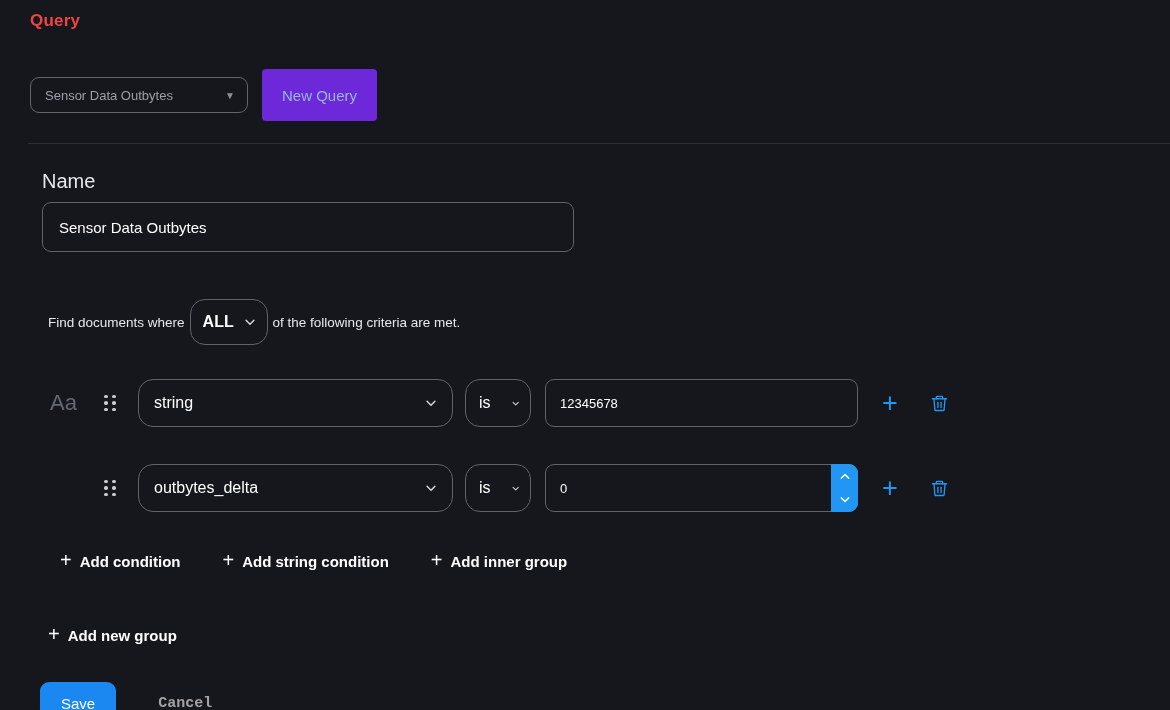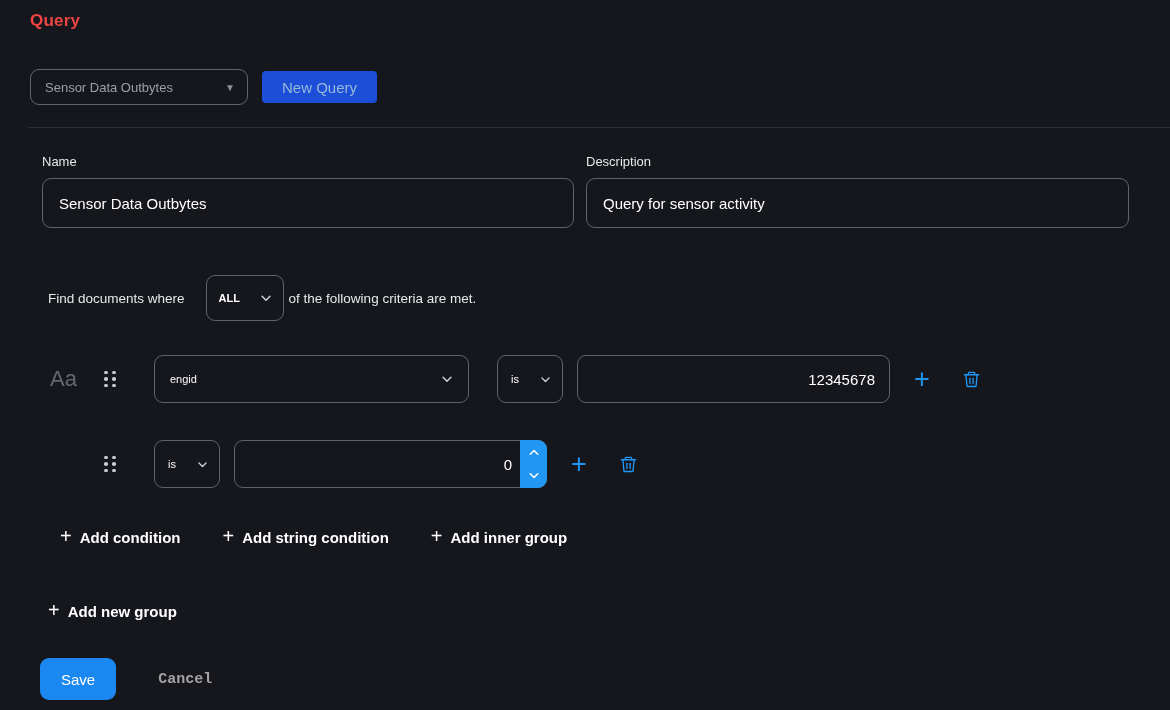--- a/index.html
+++ b/index.html
@@ -31,61 +31,60 @@
     border: 1px solid #61666c;
     border-radius: 9px;
     background: transparent;
     display: flex; align-items: center; justify-content: space-between;
     padding: 0 12px 0 14px;
     color: #9aa0a6; font-size: 13px;
     cursor: pointer;
   }
   .query-select .tri { color: #8b9096; font-size: 10px; }
   .new-query-btn {
-    height: 32px; padding: 0 20px;
-    background: #1d4ed8;
+    height: 52px; padding: 0 20px;
+    background: #6d28d9;
     color: #96b9d9;
     border: none; border-radius: 4px;
     font-size: 15px; font-family: inherit;
     cursor: pointer;
   }
 
   .divider { margin-top: 22px; border: none; border-top: 1px solid #2b2f35; margin-left: -2px; margin-right: -30px; }
 
   
   .form-row { margin: 26px 0 0 12px; display: flex; gap: 12px; }
   .form-col-name { width: 532px; }
   .form-col-desc { width: 543px; }
-  .field-label { font-size: 13px; color: #e6e8ea; display: block; }
+  .field-label { font-size: 20px; color: #e6e8ea; display: block; }
   .text-input {
     margin-top: 9px;
     width: 100%; height: 50px;
     background: transparent;
     border: 1px solid #5f6468;
     border-radius: 9px;
     color: #fff; font-size: 15px; font-family: inherit;
     padding: 0 16px;
     outline: none;
   }
 
   
   .criteria-line {
     margin-top: 47px; padding-left: 18px;
     display: flex; align-items: center; gap: 5px;
     font-size: 13.5px; color: #e6e8ea;
   }
   .sel {
     background: transparent;
     border: 1px solid #5f6468;
-    border-radius: 9px;
+    border-radius: 15px;
     height: 48px;
     display: flex; align-items: center; justify-content: space-between;
-    color: #fff; font-size: 11px;
-    cursor: pointer;
-    margin-left: 16px;
+    color: #fff; font-size: 16px;
+    cursor: pointer;
   }
   .all-sel { width: 78px; height: 46px; padding: 0 10px 0 12px; font-weight: 700; }
 
   
   .crow { margin-top: 34px; display: flex; align-items: center; padding-left: 20px; }
   .crow + .crow { margin-top: 37px; }
   .aa-slot { width: 54px; }
   .aa-toggle { color: #63696f; font-size: 22px; font-weight: 500; cursor: pointer; }
   .drag-handle {
     width: 14px; margin-right: 20px;
@@ -94,24 +93,23 @@
   }
   .drag-handle i { width: 3.5px; height: 3.5px; background: #c9cdd1; border-radius: 50%; }
   .field-sel { width: 315px; padding: 0 14px 0 15px; margin-right: 12px; }
   .op-sel { width: 66px; padding: 0 10px 0 13px; margin-right: 14px; gap: 20px; }
   .value-wrap { position: relative; width: 313px; }
   .value-input {
     width: 100%; height: 48px;
     background: transparent;
     border: 1px solid #5f6468;
     border-radius: 9px;
-    color: #fff; font-size: 15px; font-family: inherit;
+    color: #fff; font-size: 13px; font-family: inherit;
     padding: 0 14px;
     outline: none;
-    text-align: right;
   }
   .value-input.with-stepper { padding-right: 34px; }
   .stepper {
     position: absolute; right: 0; top: 0; bottom: 0;
     width: 27px;
     background: #2196f3;
     border-radius: 0 9px 9px 0;
     display: flex; flex-direction: column;
     overflow: hidden;
   }
@@ -163,22 +161,20 @@
   </div>
 
   <hr class="divider">
 
   <div class="form-row">
     <div class="form-col-name">
       <label class="field-label">Name</label>
       <input class="text-input" type="text" value="Sensor Data Outbytes" style="">
     </div>
     <div class="form-col-desc">
-      <label class="field-label">Description</label>
-      <input class="text-input" type="text" value="Query for sensor activity" style="">
     </div>
   </div>
 
   <div class="criteria-line">
     <span>Find documents where</span>
     <div class="sel all-sel">
       <span>ALL</span>
       <svg width="14" height="14" viewBox="0 0 16 16">
         <path d="M3.5 6l4.5 4.5L12.5 6" fill="none" stroke="#d2d6da" stroke-width="1.7" stroke-linecap="round" stroke-linejoin="round"></path>
       </svg>
@@ -192,21 +188,21 @@
     </span>
     <span class="drag-handle">
       <i></i>
         <i></i>
         <i></i>
         <i></i>
         <i></i>
         <i></i>
     </span>
     <div class="sel field-sel">
-      <span>engid</span>
+      <span>string</span>
       <svg width="14" height="14" viewBox="0 0 16 16">
         <path d="M3.5 6l4.5 4.5L12.5 6" fill="none" stroke="#d2d6da" stroke-width="1.7" stroke-linecap="round" stroke-linejoin="round"></path>
       </svg>
     </div>
     <div class="sel op-sel">
       <span>is</span>
       <svg width="13" height="13" viewBox="0 0 16 16">
         <path d="M3.5 6l4.5 4.5L12.5 6" fill="none" stroke="#d2d6da" stroke-width="1.7" stroke-linecap="round" stroke-linejoin="round"></path>
       </svg>
     </div>
@@ -228,20 +224,26 @@
   <div class="crow">
     <span class="aa-slot"></span>
     <span class="drag-handle">
       <i></i>
         <i></i>
         <i></i>
         <i></i>
         <i></i>
         <i></i>
     </span>
+    <div class="sel field-sel">
+      <span>outbytes_delta</span>
+      <svg width="14" height="14" viewBox="0 0 16 16">
+        <path d="M3.5 6l4.5 4.5L12.5 6" fill="none" stroke="#d2d6da" stroke-width="1.7" stroke-linecap="round" stroke-linejoin="round"></path>
+      </svg>
+    </div>
     <div class="sel op-sel">
       <span>is</span>
       <svg width="13" height="13" viewBox="0 0 16 16">
         <path d="M3.5 6l4.5 4.5L12.5 6" fill="none" stroke="#d2d6da" stroke-width="1.7" stroke-linecap="round" stroke-linejoin="round"></path>
       </svg>
     </div>
     <div class="value-wrap">
       <input class="value-input with-stepper" type="text" value="0" style="">
       <span class="stepper">
         <span class="step-btn">

